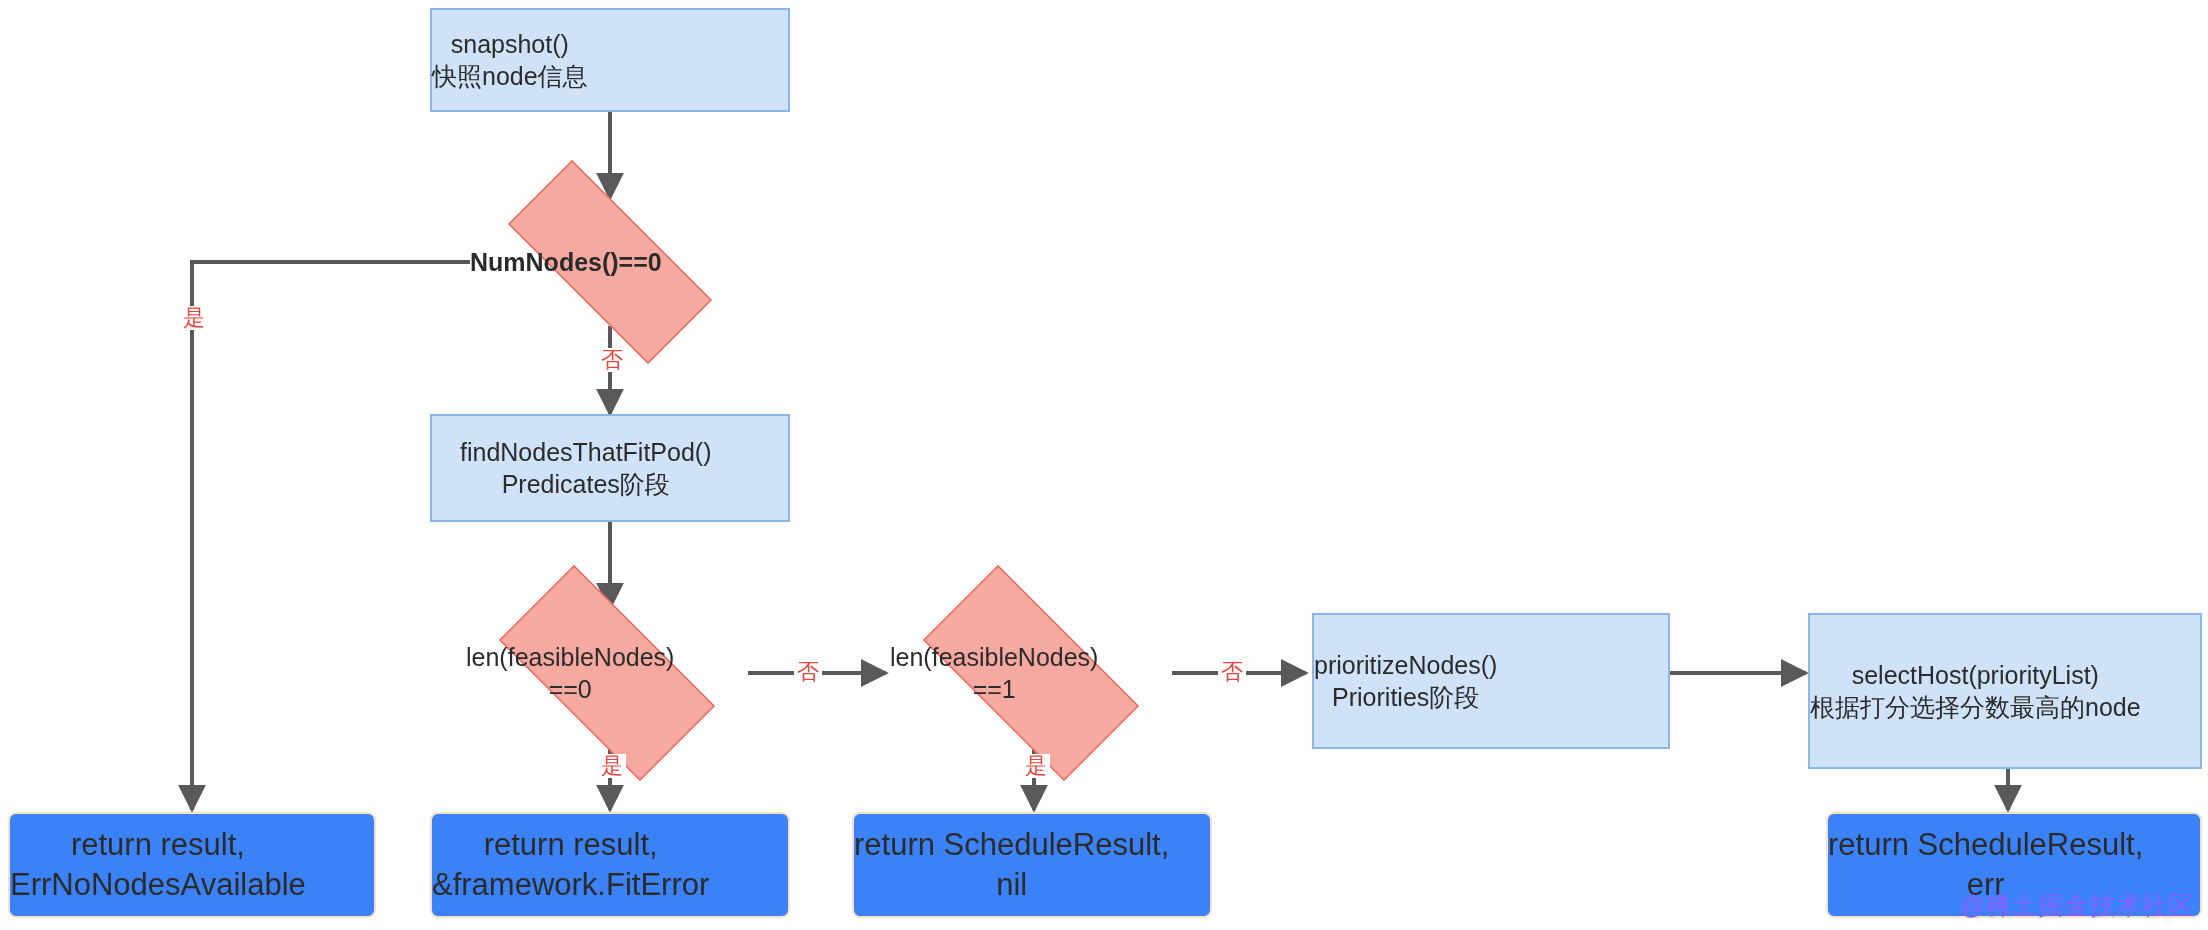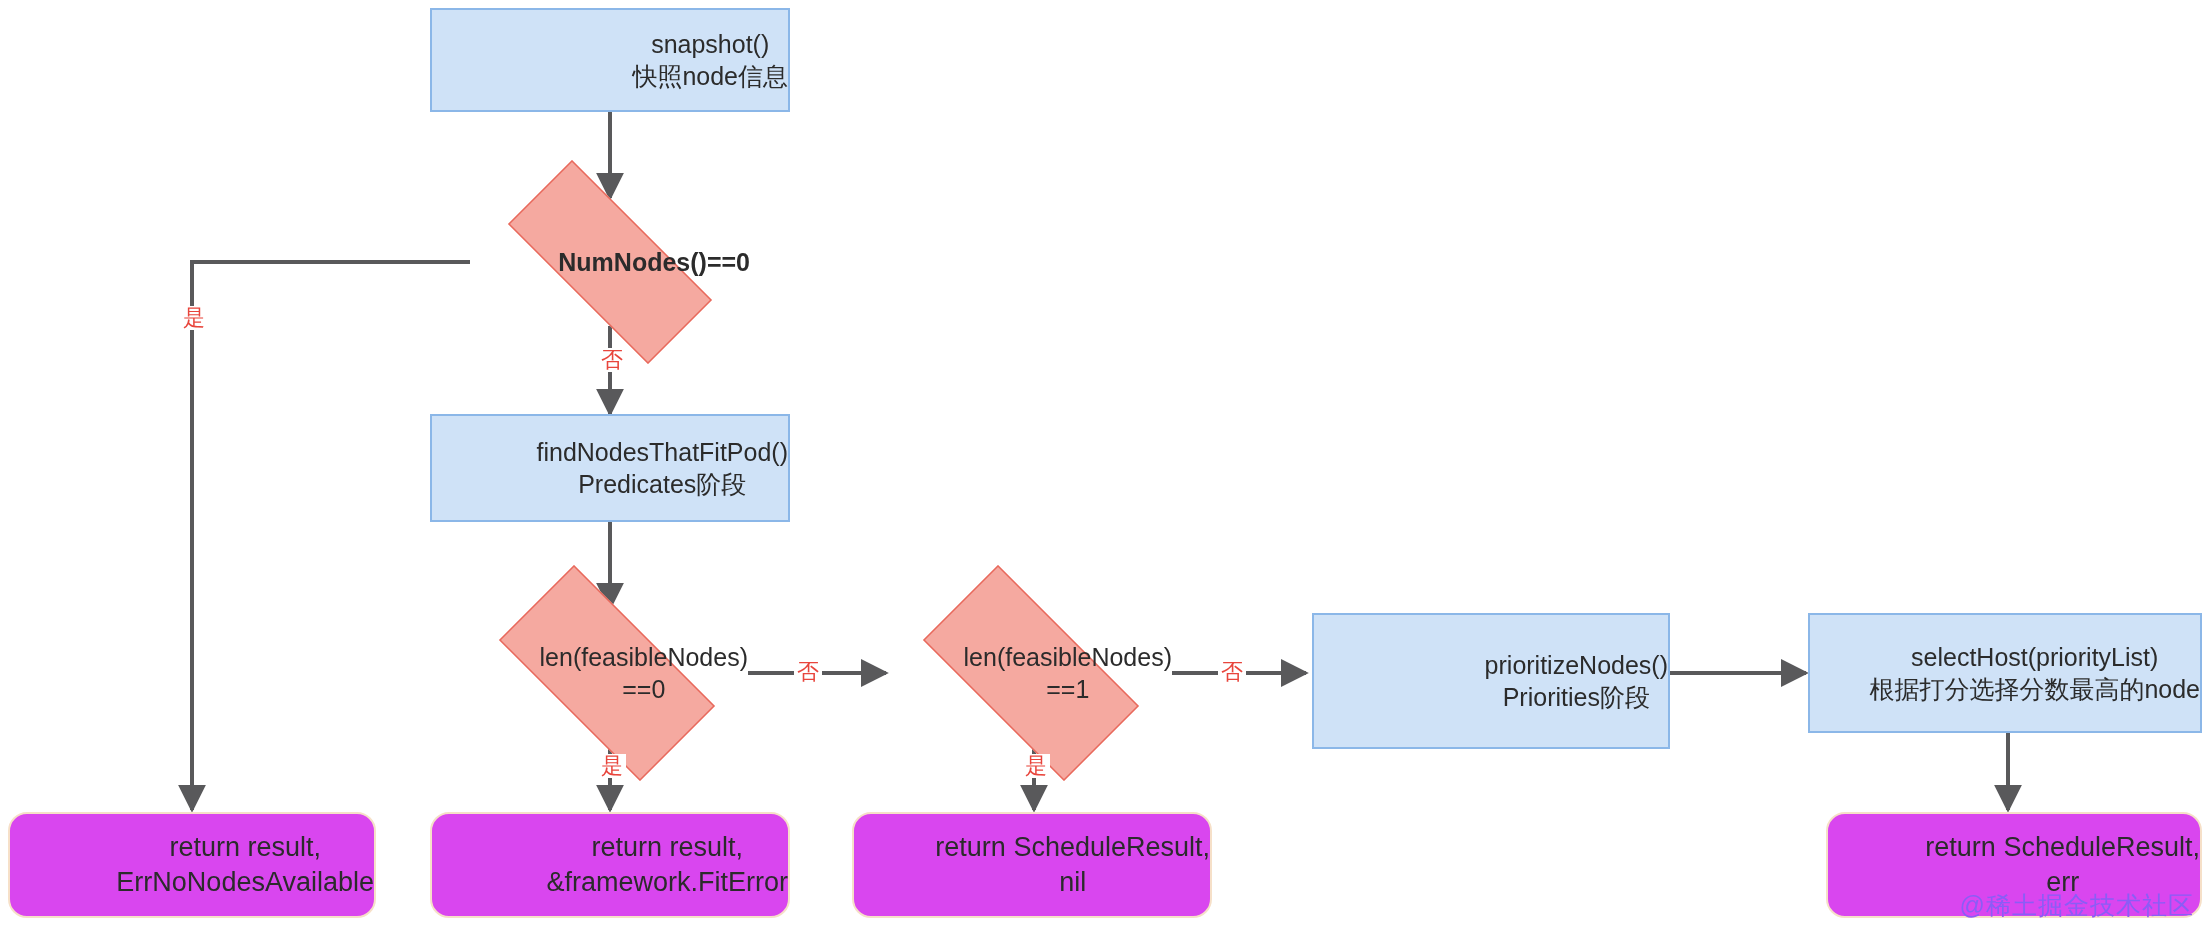--- a/index.html
+++ b/index.html
@@ -24,21 +24,21 @@
     left: 0;
     top: 0;
     width: 2208px;
     height: 930px;
     pointer-events: none;
   }
   .node {
     position: absolute;
     display: flex;
     align-items: center;
-    justify-content: flex-end;
+    justify-content: flex-start;
     text-align: center;
     line-height: 1.30;
     color: #2b2b2b;
     white-space: pre-line;
     z-index: 2;
   }
   
   .node.process {
     background: #cfe2f7;
     border: 2px solid #8bb7e8;
@@ -59,24 +59,24 @@
     transform: rotate(45deg) scale(0.7071);
     transform-origin: center center;
     z-index: 0;
   }
   .node.decision .node-label {
     position: relative;
     z-index: 1;
   }
   
   .node.terminal {
-    background: #d946ef;
+    background: #3b82f6;
     border: 2px solid #f6e0c8;
-    border-radius: 19px;
-    font-size: 27px;
+    border-radius: 8px;
+    font-size: 31px;
   }
   .edge-label {
     position: absolute;
     color: #e8453c;
     font-size: 22px;
     line-height: 1;
     background: #ffffff;
     padding: 1px 3px;
     z-index: 3;
     white-space: nowrap;
@@ -160,21 +160,21 @@
     <span class="diamond-shape"></span>
     <span class="node-label">len(feasibleNodes)
 ==1</span>
   </div>
 
   <div class="node process" style="left:1312px; top:613px; width:358px; height:136px;">
     <span class="node-label">prioritizeNodes()
 Priorities阶段</span>
   </div>
 
-  <div class="node process" style="left:1808px; top:613px; width:394px; height:120px;">
+  <div class="node process" style="left:1808px; top:613px; width:394px; height:156px;">
     <span class="node-label">selectHost(priorityList)
 根据打分选择分数最高的node</span>
   </div>
 
   <div class="node terminal" style="left:8px; top:812px; width:368px; height:106px;">
     <span class="node-label">return result,
 ErrNoNodesAvailable</span>
   </div>
 
   <div class="node terminal" style="left:430px; top:812px; width:360px; height:106px;">

